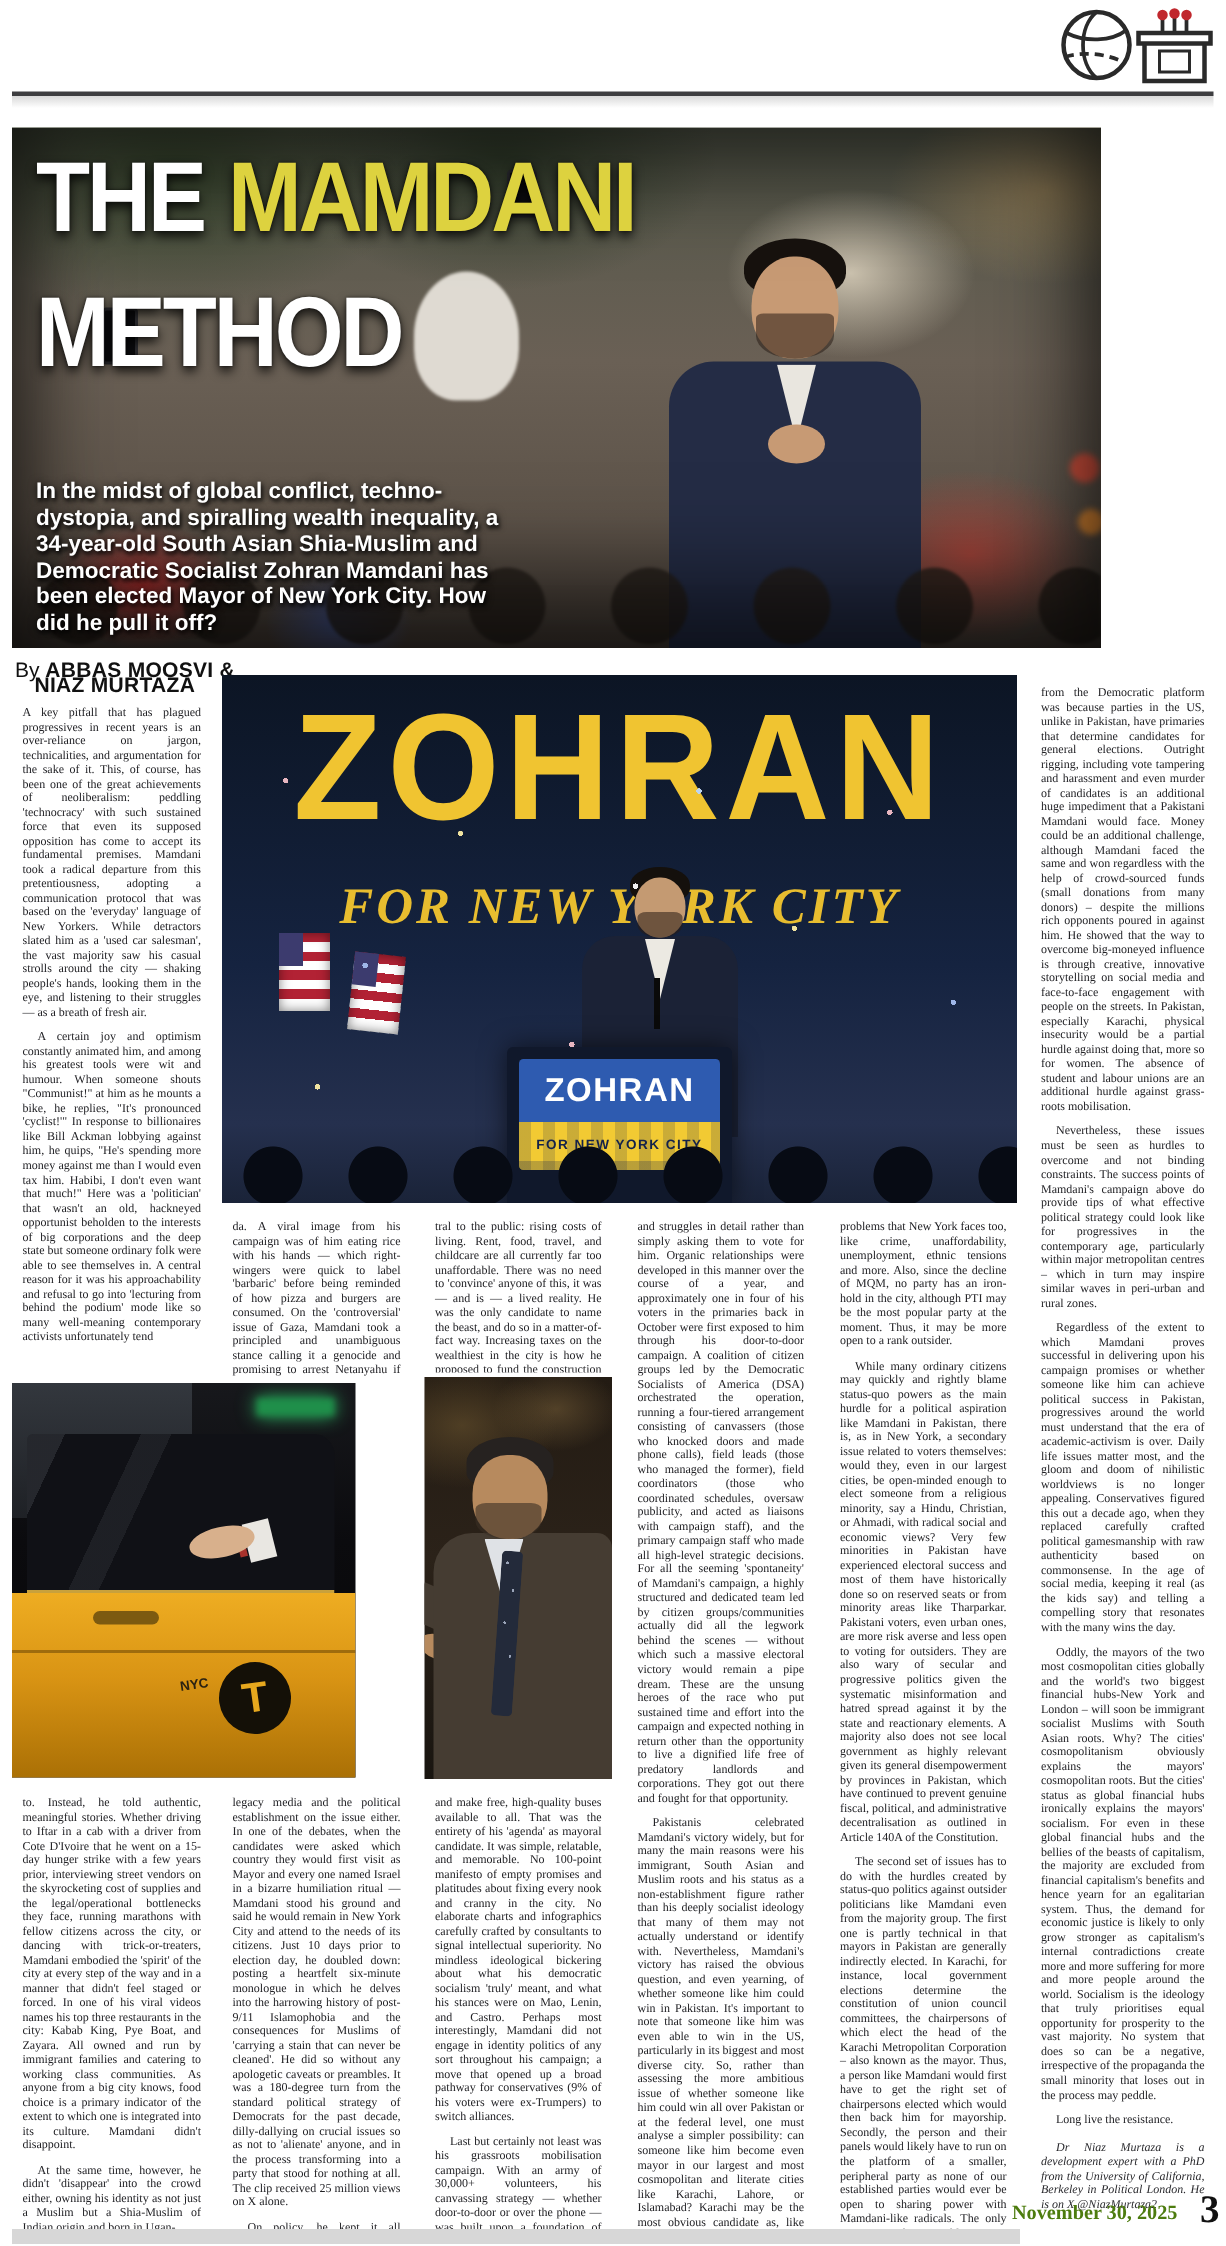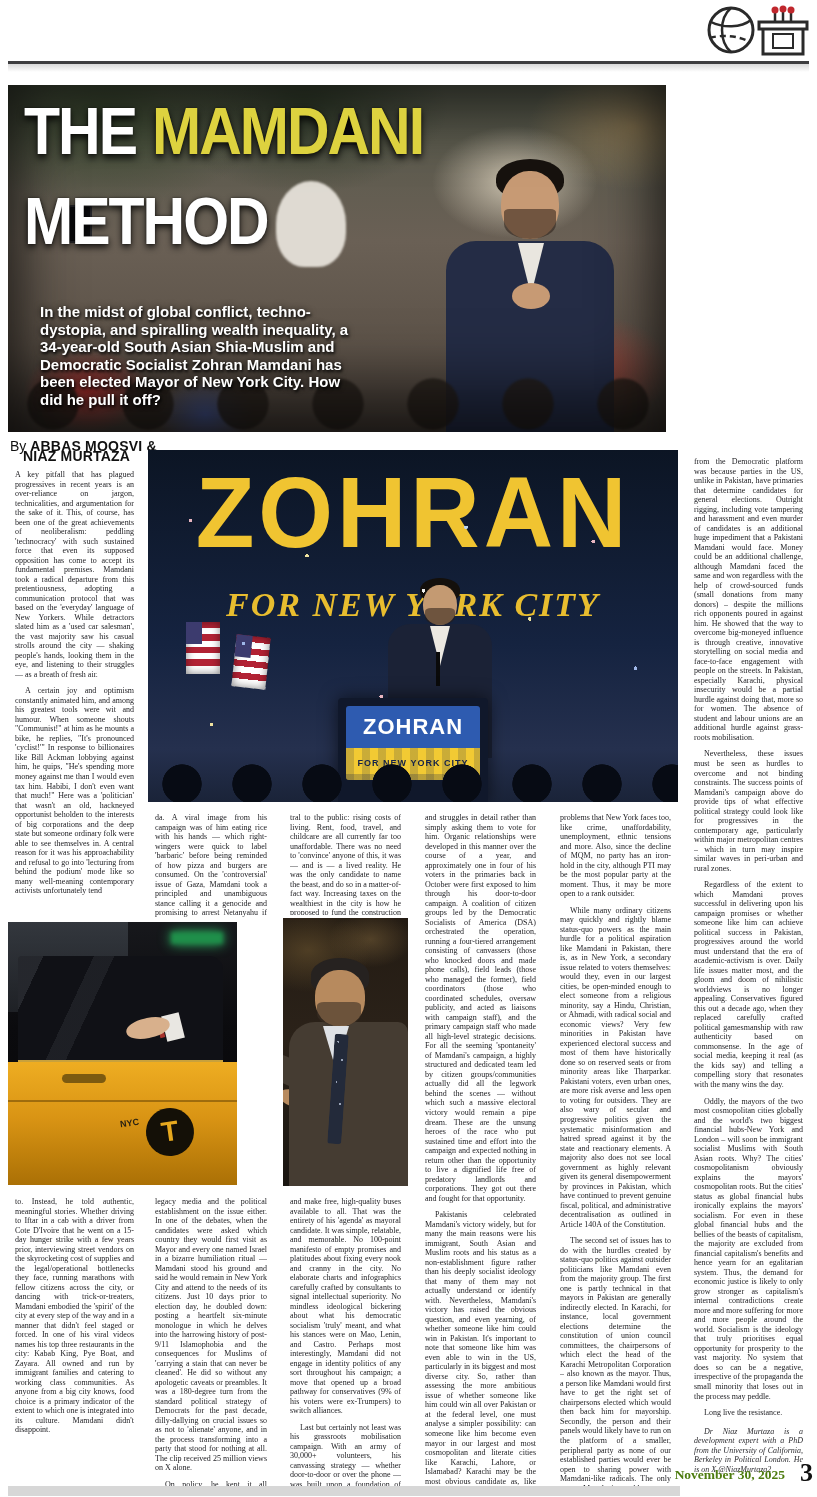--- a/index.html
+++ b/index.html
@@ -8,21 +8,21 @@
 
   
   .section-title{position:absolute;top:22px;right:150px;font-family:"Liberation Serif",serif;
     font-weight:bold;font-size:21px;letter-spacing:3px;color:#b4b8bb;}
   .logo{position:absolute;top:2px;right:6px;width:118px;height:56px;}
   .header-rule{position:absolute;left:8px;top:61px;width:801px;height:3px;background:#3e3e40;}
   .header-rule2{position:absolute;left:8px;top:64px;width:801px;height:8px;
     background:linear-gradient(180deg,#d9d9d9,#ffffff);}
 
   
-  .hero{position:absolute;left:8px;top:85px;width:658px;height:347px;overflow:hidden;background:
+  .hero{position:absolute;left:8px;top:85px;width:726px;height:347px;overflow:hidden;background:
     radial-gradient(90px 60px at 12% 88%, rgba(178,44,44,.85), rgba(178,44,44,0) 70%),
     radial-gradient(70px 50px at 30% 95%, rgba(62,82,148,.8), rgba(62,82,148,0) 70%),
     radial-gradient(120px 80px at 88% 82%, rgba(188,62,52,.7), rgba(188,62,52,0) 70%),
     radial-gradient(110px 75px at 77% 28%, rgba(214,204,184,.9), rgba(214,204,184,0) 75%),
     radial-gradient(150px 90px at 95% 12%, rgba(150,128,88,.85), rgba(150,128,88,0) 70%),
     radial-gradient(200px 120px at 15% 8%, rgba(54,68,44,.95), rgba(54,68,44,0) 80%),
     radial-gradient(180px 110px at 45% 6%, rgba(46,58,40,.9), rgba(46,58,40,0) 80%),
     linear-gradient(180deg,#54584a 0%,#6a6055 45%,#5d5349 75%,#423a34 100%);}
   .hero-crowd{position:absolute;left:0;bottom:-14px;width:100%;height:72px;
     background-image:radial-gradient(circle 26px at 45px 30px,#241e19 97%,transparent);
@@ -44,21 +44,21 @@
     radial-gradient(16px 16px at 75% 60%, #cf4a59 60%, transparent 62%),
     radial-gradient(14px 14px at 35% 70%, #e08a35 60%, transparent 62%);}
   .hero-vignette{position:absolute;inset:0;box-shadow:inset 0 30px 60px rgba(0,0,0,.55), inset 0 -40px 70px rgba(0,0,0,.6);}
 
   .headline{position:absolute;left:16px;top:2px;margin:0;font-family:"Liberation Sans",sans-serif;
     font-weight:bold;font-size:59px;line-height:80px;letter-spacing:-2px;
     transform:scaleY(1.12);transform-origin:top left;
     text-shadow:0 3px 7px rgba(0,0,0,.85),0 0 2px rgba(0,0,0,.6);}
   .hl-white{color:#ffffff;}
   .hl-yellow{color:#ddd23f;margin-left:16px;}
-  .standfirst{position:absolute;left:16px;bottom:8px;width:322px;margin:16px;
+  .standfirst{position:absolute;left:16px;bottom:8px;width:322px;margin:0;
     font-family:"Liberation Sans",sans-serif;font-weight:bold;font-size:15px;line-height:17.5px;
     color:#ffffff;text-shadow:1px 2px 3px rgba(0,0,0,.95),0 0 6px rgba(0,0,0,.6);}
 
   
   .byline{position:absolute;left:10px;top:441px;font-family:"Liberation Sans",sans-serif;
     font-size:14px;line-height:10px;color:#111;}
   .byline .author{font-weight:bold;letter-spacing:.2px;}
   .byline .l2{margin-left:13px;}
 
   
@@ -206,20 +206,21 @@
     <span class="author">ABBAS MOOSVI &amp;</span><br>
     <span class="author l2">NIAZ MURTAZA</span>
   </div>
 
   <div class="col" style="left:8px;top:463px;width:133px;height:456px;">
       <p>A key pitfall that has plagued progressives in recent years is an over-reliance on jargon, technicalities, and argumentation for the sake of it. This, of course, has been one of the great achievements of neoliberalism: peddling 'technocracy' with such sustained force that even its supposed opposition has come to accept its fundamental premises. Mamdani took a radical departure from this pretentiousness, adopting a communication protocol that was based on the 'everyday' language of New Yorkers. While detractors slated him as a 'used car salesman', the vast majority saw his casual strolls around the city — shaking people's hands, looking them in the eye, and listening to their struggles — as a breath of fresh air.</p>
       <p class="indent">A certain joy and optimism constantly animated him, and among his greatest tools were wit and humour. When someone shouts "Communist!" at him as he mounts a bike, he replies, "It's pronounced 'cyclist!'" In response to billionaires like Bill Ackman lobbying against him, he quips, "He's spending more money against me than I would even tax him. Habibi, I don't even want that much!" Here was a 'politician' that wasn't an old, hackneyed opportunist beholden to the interests of big corporations and the deep state but someone ordinary folk were able to see themselves in. A central reason for it was his approachability and refusal to go into 'lecturing from behind the podium' mode like so many well-meaning contemporary activists unfortunately tend</p>
     </div>
   <div class="col" style="left:8px;top:1190px;width:133px;height:302px;">
       <p>to. Instead, he told authentic, meaningful stories. Whether driving to Iftar in a cab with a driver from Cote D'Ivoire that he went on a 15-day hunger strike with a few years prior, interviewing street vendors on the skyrocketing cost of supplies and the legal/operational bottlenecks they face, running marathons with fellow citizens across the city, or dancing with trick-or-treaters, Mamdani embodied the 'spirit' of the city at every step of the way and in a manner that didn't feel staged or forced. In one of his viral videos names his top three restaurants in the city: Kabab King, Pye Boat, and Zayara. All owned and run by immigrant families and catering to working class communities. As anyone from a big city knows, food choice is a primary indicator of the extent to which one is integrated into its culture. Mamdani didn't disappoint.</p>
+      <p class="indent">At the same time, however, he didn't 'disappear' into the crowd either, owning his identity as not just a Muslim but a Shia-Muslim of Indian origin and born in Ugan-</p>
     </div>
   <div class="col" style="left:148px;top:806px;width:126px;height:113px;">
       <p>da. A viral image from his campaign was of him eating rice with his hands — which right-wingers were quick to label 'barbaric' before being reminded of how pizza and burgers are consumed. On the 'controversial' issue of Gaza, Mamdani took a principled and unambiguous stance calling it a genocide and promising to arrest Netanyahu if he stepped foot in the city while he was mayor. He never caved under pressure from</p>
     </div>
   <div class="col" style="left:148px;top:1190px;width:126px;height:302px;">
       <p>legacy media and the political establishment on the issue either. In one of the debates, when the candidates were asked which country they would first visit as Mayor and every one named Israel in a bizarre humiliation ritual — Mamdani stood his ground and said he would remain in New York City and attend to the needs of its citizens. Just 10 days prior to election day, he doubled down: posting a heartfelt six-minute monologue in which he delves into the harrowing history of post-9/11 Islamophobia and the consequences for Muslims of 'carrying a stain that can never be cleaned'. He did so without any apologetic caveats or preambles. It was a 180-degree turn from the standard political strategy of Democrats for the past decade, dilly-dallying on crucial issues so as not to 'alienate' anyone, and in the process transforming into a party that stood for nothing at all. The clip received 25 million views on X alone.</p>
       <p class="indent">On policy, he kept it all interests — focusing attention on the issue most cen-</p>
     </div>
   <div class="col" style="left:283px;top:806px;width:125px;height:109px;">
       <p>tral to the public: rising costs of living. Rent, food, travel, and childcare are all currently far too unaffordable. There was no need to 'convince' anyone of this, it was — and is — a lived reality. He was the only candidate to name the beast, and do so in a matter-of-fact way. Increasing taxes on the wealthiest in the city is how he proposed to fund the construction of housing units, run grocery stores and daycare centres,</p>

